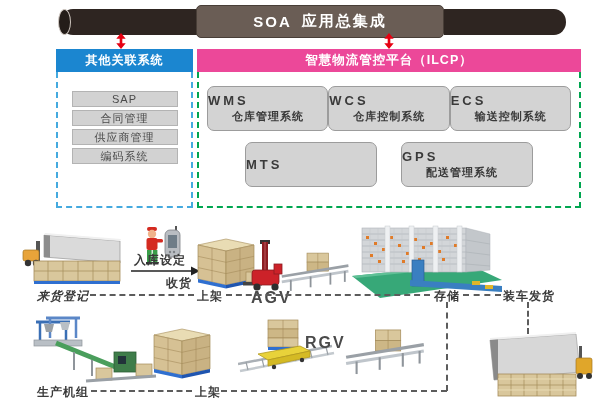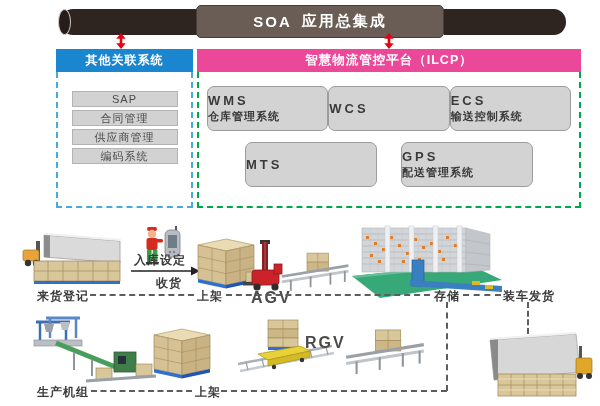--- a/index.html
+++ b/index.html
@@ -36,21 +36,21 @@
   .panel-right .hdr{height:23px;background:#ec4899;color:#fff;font-size:12.5px;font-weight:bold;
                     letter-spacing:1px;display:flex;align-items:center;justify-content:center;}
   .panel-right .bdy{position:absolute;top:23px;left:0;right:0;bottom:0;
                     border:2px dashed #00a650;border-top:none;box-sizing:border-box;}
   .mod-row1{position:absolute;top:14px;left:8px;right:8px;display:flex;justify-content:space-between;}
   .mod-row2{position:absolute;top:70px;left:0;right:0;display:flex;justify-content:center;gap:24px;}
   .mod-card{width:132px;height:45px;background:#d3d3d3;border:1px solid #9c9c9c;border-radius:7px;
             box-sizing:border-box;display:flex;flex-direction:column;align-items:flex-start;
             justify-content:center;gap:1px;}
   .mod-card .acr{font-size:13px;font-weight:bold;letter-spacing:3px;color:#3a3a3a;}
-  .mod-card .nm{font-size:11px;font-weight:bold;letter-spacing:1px;color:#3a3a3a;}
+  .mod-card .nm{font-size:11px;font-weight:bold;letter-spacing:1px;color:#3a3a3a;margin-left:24px;}
 
   
   .flabel{position:absolute;font-size:12px;font-weight:bold;color:#3a3a3a;letter-spacing:1px;
           white-space:nowrap;}
   .flabel.en{letter-spacing:2px;font-size:16px;color:#4a4a4a;}
   .dash-h{position:absolute;height:0;border-top:2px dashed #5c5c5c;}
   .dash-v{position:absolute;width:0;border-left:2px dashed #5c5c5c;}
   svg{display:block;}
 </style>
 </head>
@@ -86,20 +86,21 @@
   <div class="panel-right">
     <div class="hdr">智慧物流管控平台（ILCP）</div>
     <div class="bdy">
       <div class="mod-row1">
         <div class="mod-card">
           <div class="acr">WMS</div>
           <div class="nm">仓库管理系统</div>
         </div>
         <div class="mod-card">
           <div class="acr">WCS</div>
+          <div class="nm">仓库控制系统</div>
         </div>
         <div class="mod-card">
           <div class="acr">ECS</div>
           <div class="nm">输送控制系统</div>
         </div>
       </div>
       <div class="mod-row2">
         <div class="mod-card">
           <div class="acr">MTS</div>
         </div>
@@ -239,23 +240,23 @@
     <polygon points="114,4 138,10 138,46 114,48" fill="#c3c7cb" stroke="#aeb3b8" stroke-width="0.5"></polygon>
     <line x1="114" y1="16" x2="138" y2="20" stroke="#aeb3b8" stroke-width="0.7"></line>
     <line x1="114" y1="28" x2="138" y2="31" stroke="#aeb3b8" stroke-width="0.7"></line>
     <line x1="114" y1="40" x2="138" y2="42" stroke="#aeb3b8" stroke-width="0.7"></line>
     <rect x="60" y="36" width="12" height="26" fill="#3a7fc1" stroke="#2b5f95" stroke-width="0.7"></rect>
     <polygon points="58,56 150,62 150,68 58,62" fill="#3a7fc1"></polygon>
     <rect x="120" y="57" width="8" height="4" fill="#e0b62a"></rect>
     <rect x="133" y="61" width="8" height="4" fill="#e0b62a"></rect>
   </svg>
 
-  <div class="flabel" style="left:37px;top:288px;">来货登记</div>
+  <div class="flabel" style="left:37px;top:288px;font-style:italic;">来货登记</div>
   <div class="flabel" style="left:134px;top:252px;">入库设定</div>
-  <div class="flabel" style="left:156px;top:275px;">收货</div>
+  <div class="flabel" style="left:166px;top:275px;">收货</div>
   <div class="flabel" style="left:197px;top:288px;">上架</div>
   <div class="flabel en" style="left:251px;top:289px;">AGV</div>
   <div class="flabel" style="left:434px;top:288px;text-align:center;">存储</div>
   <div class="flabel" style="left:503px;top:288px;">装车发货</div>
 
   <div class="dash-h" style="left:90px;top:294px;width:104px;"></div>
   <div class="dash-h" style="left:226px;top:294px;width:204px;"></div>
   <div class="dash-h" style="left:463px;top:294px;width:38px;"></div>
   <div class="dash-v" style="left:446px;top:302px;height:89px;"></div>
   <div class="dash-v" style="left:527px;top:302px;height:32px;"></div>

